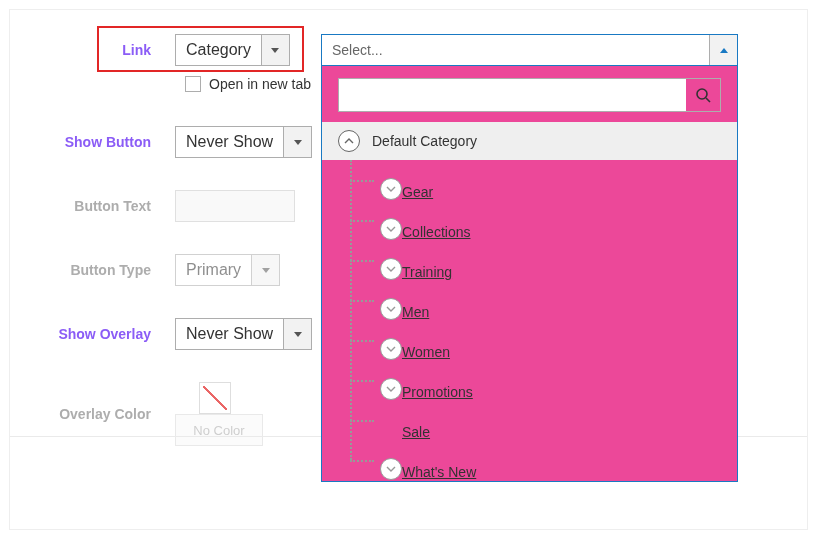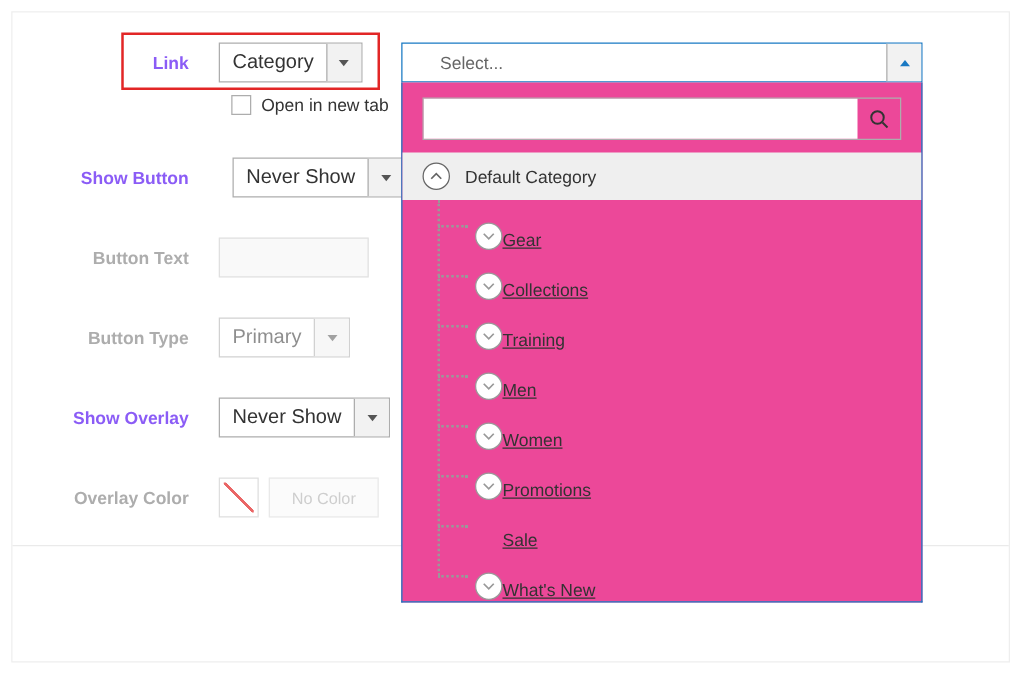--- a/index.html
+++ b/index.html
@@ -123,21 +123,20 @@
 
   .category-select {
     position: absolute;
     left: 311px;
     width: 417px;
     height: 32px;
     border: 1px solid #1979c3;
     background: #fff;
     display: flex;
     align-items: center;
-    padding-left: 20px;
   }
   .category-select .cs-text { flex: 1; padding: 0 10px; color: #666; }
   .category-select .cs-caret {
     width: 28px; height: 100%;
     border-left: 1px solid #adadad;
     background: #f2f2f2;
     display: flex; align-items: center; justify-content: center;
   }
 
   .dropdown-panel {
@@ -255,21 +254,21 @@
             <span class="caret-down"></span>
           </span>
       </div>
     </div>
 
     <div class="checkbox-row" style="top:66px; left:175px;">
       <span class="checkbox"></span>
       <span class="checkbox-label">Open in new tab</span>
     </div>
 
-    <div class="form-row" style="top:116px;gap:11px;">
+    <div class="form-row" style="top:116px;">
       <span class="label">Show Button</span>
       <div class="select">
         <span class="sel-text" style="min-width:90px;">Never Show</span>
         <span class="sel-caret">
             <span class="caret-down"></span>
           </span>
       </div>
     </div>
 
     <div class="form-row" style="top:244px;">
@@ -292,21 +291,21 @@
       <div class="select">
         <span class="sel-text" style="min-width:90px;">Never Show</span>
         <span class="sel-caret">
             <span class="caret-down"></span>
           </span>
       </div>
     </div>
 
     <div class="form-row" style="top:372px;">
       <span class="label disabled">Overlay Color</span>
-      <div style="display:flex; align-items:center; opacity:.7;">
+      <div style="display:flex; align-items:center; opacity:.7;flex-direction:column;">
         <span class="swatch"></span>
         <span class="nocolor-text">No Color</span>
       </div>
     </div>
 
     <div class="hr" style="top:426px;"></div>
 
     <div class="category-select" style="top:24px;">
       <span class="cs-text">Select...</span>
       <span class="cs-caret">

